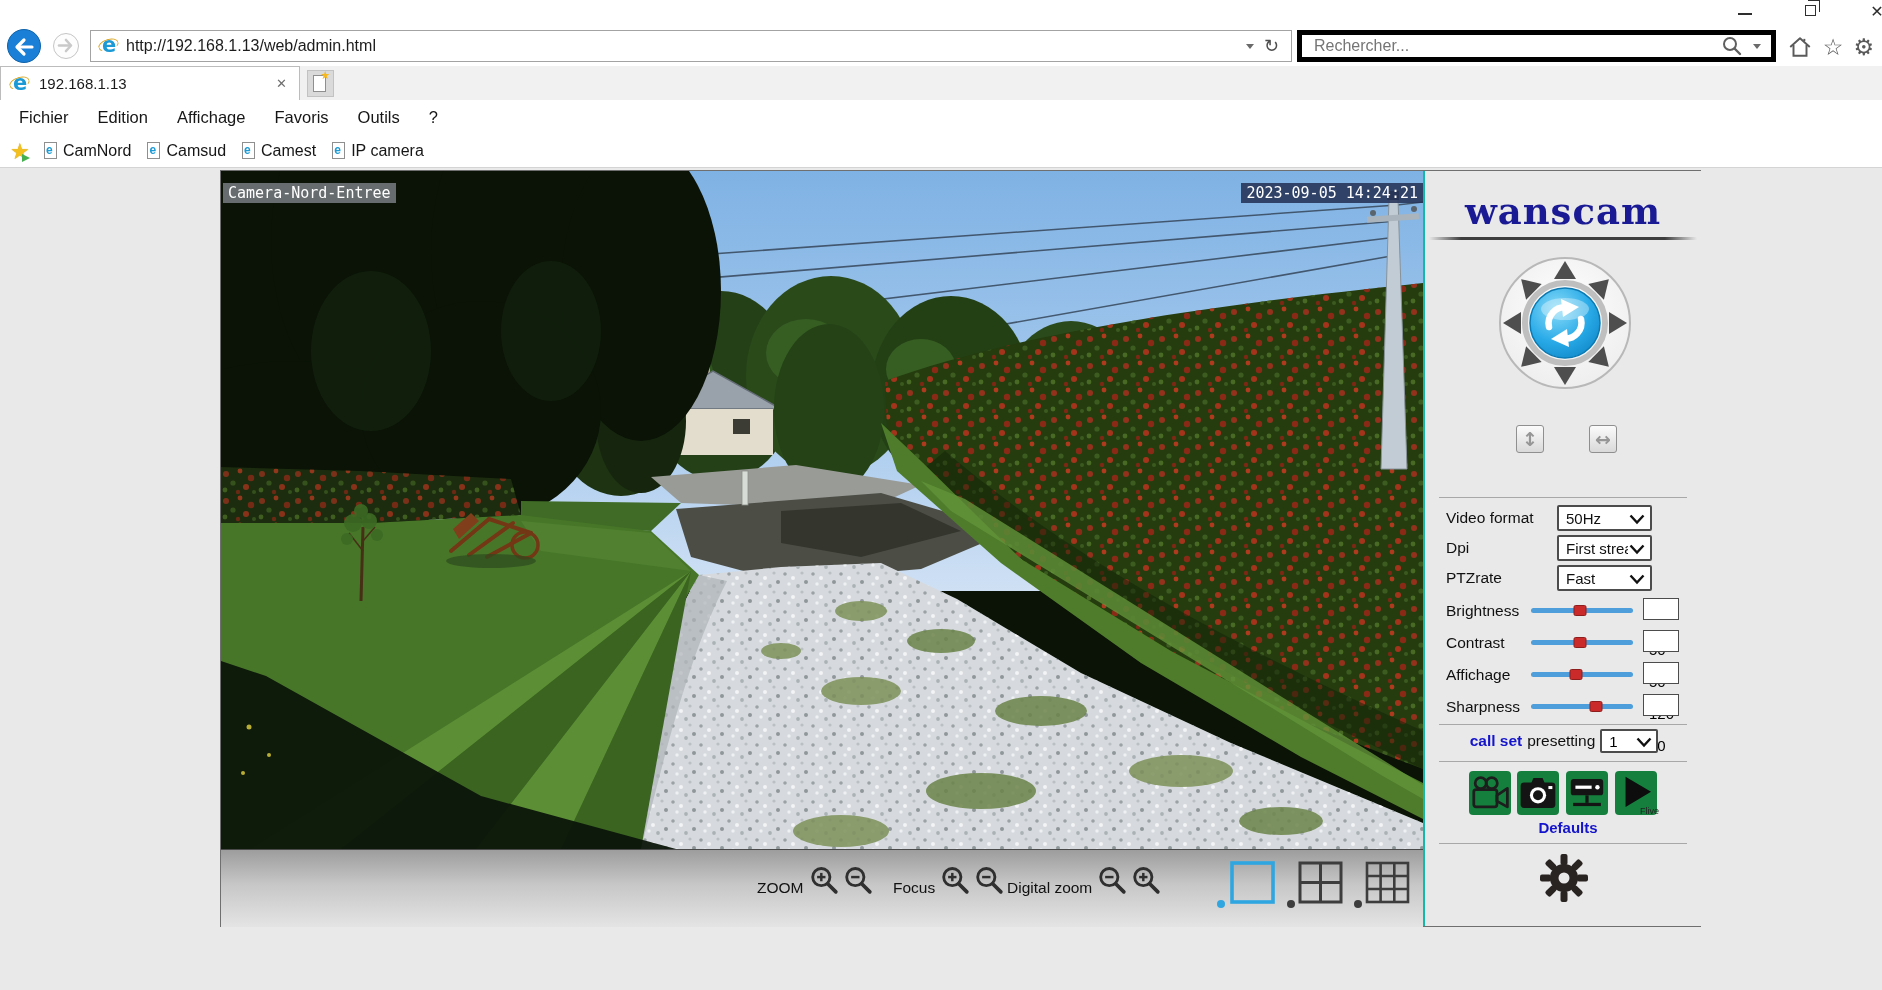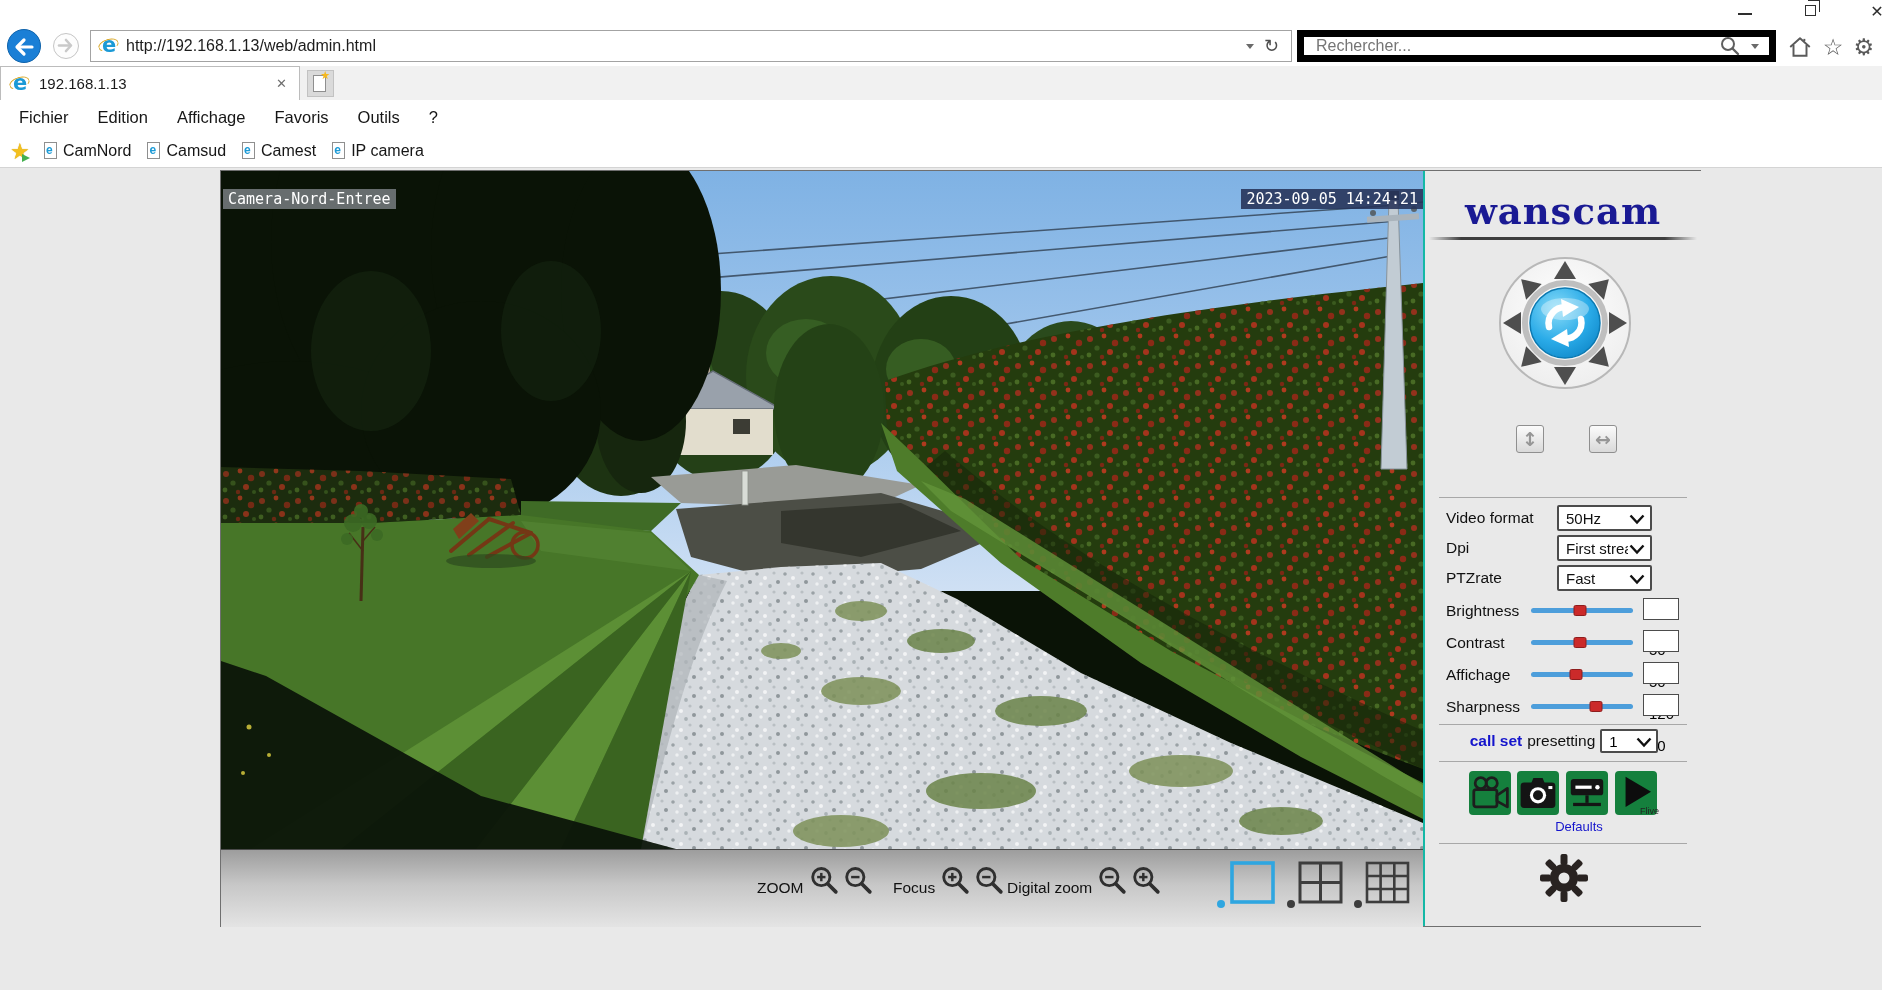--- a/index.html
+++ b/index.html
@@ -17,21 +17,21 @@
   #navrow { position:absolute; left:0; top:26px; width:1882px; height:40px; background:#fff; }
   #back-btn { position:absolute; left:7px; top:3px; width:34px; height:34px; border-radius:50%;
     background:#1a7fd6; border:1px solid #0f63ab; }
   #fwd-btn { position:absolute; left:53px; top:7px; width:26px; height:26px; border-radius:50%;
     background:#fdfdfd; border:1.5px solid #c5c5c5; }
   .addr-box { position:absolute; left:90px; top:4px; width:1202px; height:32px;
     border:1px solid #a3a3a3; background:#fff; display:flex; align-items:center; }
   .addr-box input { border:none; outline:none; flex:1; font-size:16px; color:#1c1c1c;
     font-family:"Liberation Sans",sans-serif; background:transparent; }
   .search-box { position:absolute; left:1297px; top:4px; width:479px; height:32px;
-    border:7px solid #000000; background:#fff; display:flex; align-items:center; }
+    border:5px solid #000000; background:#fff; display:flex; align-items:center; }
   .search-box input { border:none; outline:none; flex:1; font-size:16px; color:#3d3d3d;
     font-family:"Liberation Sans",sans-serif; background:transparent; padding-left:12px; }
   .caret { width:0; height:0; border-left:4.5px solid transparent; border-right:4.5px solid transparent;
     border-top:5px solid #6a6a6a; margin:0 10px; }
   .refresh-glyph { font-size:18px; color:#4e4e4e; margin-right:12px; }
   .quick-icons { position:absolute; right:8px; top:8px; display:flex; gap:10px; align-items:center; }
   .q-glyph { font-size:23px; color:#5a5a5a; line-height:24px; }
 
   #tabrow { position:absolute; left:0; top:66px; width:1882px; height:34px; background:#f1f1f1; }
   #tab { position:absolute; left:0; top:0; width:300px; height:34px; background:#fff;
@@ -60,21 +60,21 @@
   .ie-logo { position:relative; width:22px; height:22px; }
   .ie-logo .e { position:absolute; left:4px; top:-2px; font:bold 21px "DejaVu Sans",sans-serif; color:#1b9ad6; }
   .ie-logo .orbit { position:absolute; left:0px; top:4px; width:21px; height:12px; border:1.5px solid #d8a727;
     border-bottom-color:transparent; border-radius:50%; transform:rotate(-18deg); }
 
   
   #content { position:absolute; left:0; top:168px; width:1882px; height:822px; background:#e9e9e9; }
   #main { position:absolute; left:220px; top:2px; width:1481px; height:757px; border:1px solid #6f6f6f; background:#e9e9e9; }
   #video { position:absolute; left:0; top:0; width:1202px; height:678px; background:#0a1306; overflow:hidden; }
   #video svg { display:block; width:1202px; height:678px; }
-  .overlay { position:absolute; top:18px; height:20px; font:15px "DejaVu Sans Mono",monospace; color:#fff;
+  .overlay { position:absolute; top:12px; height:20px; font:15px "DejaVu Sans Mono",monospace; color:#fff;
     line-height:20px; padding:0 5px; white-space:pre; }
   #cam-label { left:2px; background:rgba(130,135,140,.78); }
   #timestamp { right:0px; background:rgba(38,50,88,.88); }
 
   
   #vtoolbar { position:absolute; left:0; top:678px; width:1202px; height:78px;
     background:linear-gradient(#9d9d9d,#c7c7c7 45%,#e4e4e4); border-top:1px solid #4a4a4a; }
   .tool-grp { position:absolute; display:flex; align-items:center; }
   .tool-grp .lbl { font-size:15.5px; color:#111; margin-top:14px; margin-right:4px; }
   .mag { width:34px; height:32px; margin-top:2px; }
@@ -114,22 +114,22 @@
   #preset-row { position:absolute; left:0; top:558px; width:278px; height:30px; text-align:center; }
   #preset-inner { display:inline-flex; align-items:center; gap:5px; }
   #call-set { font-weight:bold; color:#1414cc; font-size:15.5px; }
   #presetting-lbl { font-size:15.5px; color:#101010; }
   #preset-sel { position:relative; width:58px; height:24px; border:2px solid #4c4c4c; border-radius:2px; background:#fff; }
   #preset-sel .val { position:absolute; left:7px; top:2px; font-size:15px; }
   #preset-sel svg { position:absolute; right:4px; top:6px; }
   #icons-row { position:absolute; left:0; top:600px; width:278px; height:46px; }
   .p-icon { position:absolute; top:0; width:42px; height:44px; background:#15803d; border-radius:4px; }
   .flive-cap { position:absolute; right:-2px; bottom:-1px; font-size:9px; color:#222; }
-  #defaults { position:absolute; left:15px; top:648px; width:278px; text-align:center;
-    font-weight:normal; color:#1414cc; font-size:13px; }
+  #defaults { position:absolute; left:4px; top:648px; width:278px; text-align:center;
+    font-weight:bold; color:#1414cc; font-size:15px; }
   #gear-big { position:absolute; left:114px; top:682px; width:50px; height:50px; }
 </style>
 </head>
 <body>
 
 <div id="titlebar">
   <div class="win-btn" style="left:1730px;">
       <div id="win-min-bar"></div>
     </div>
   <div class="win-btn" style="left:1796px;">

